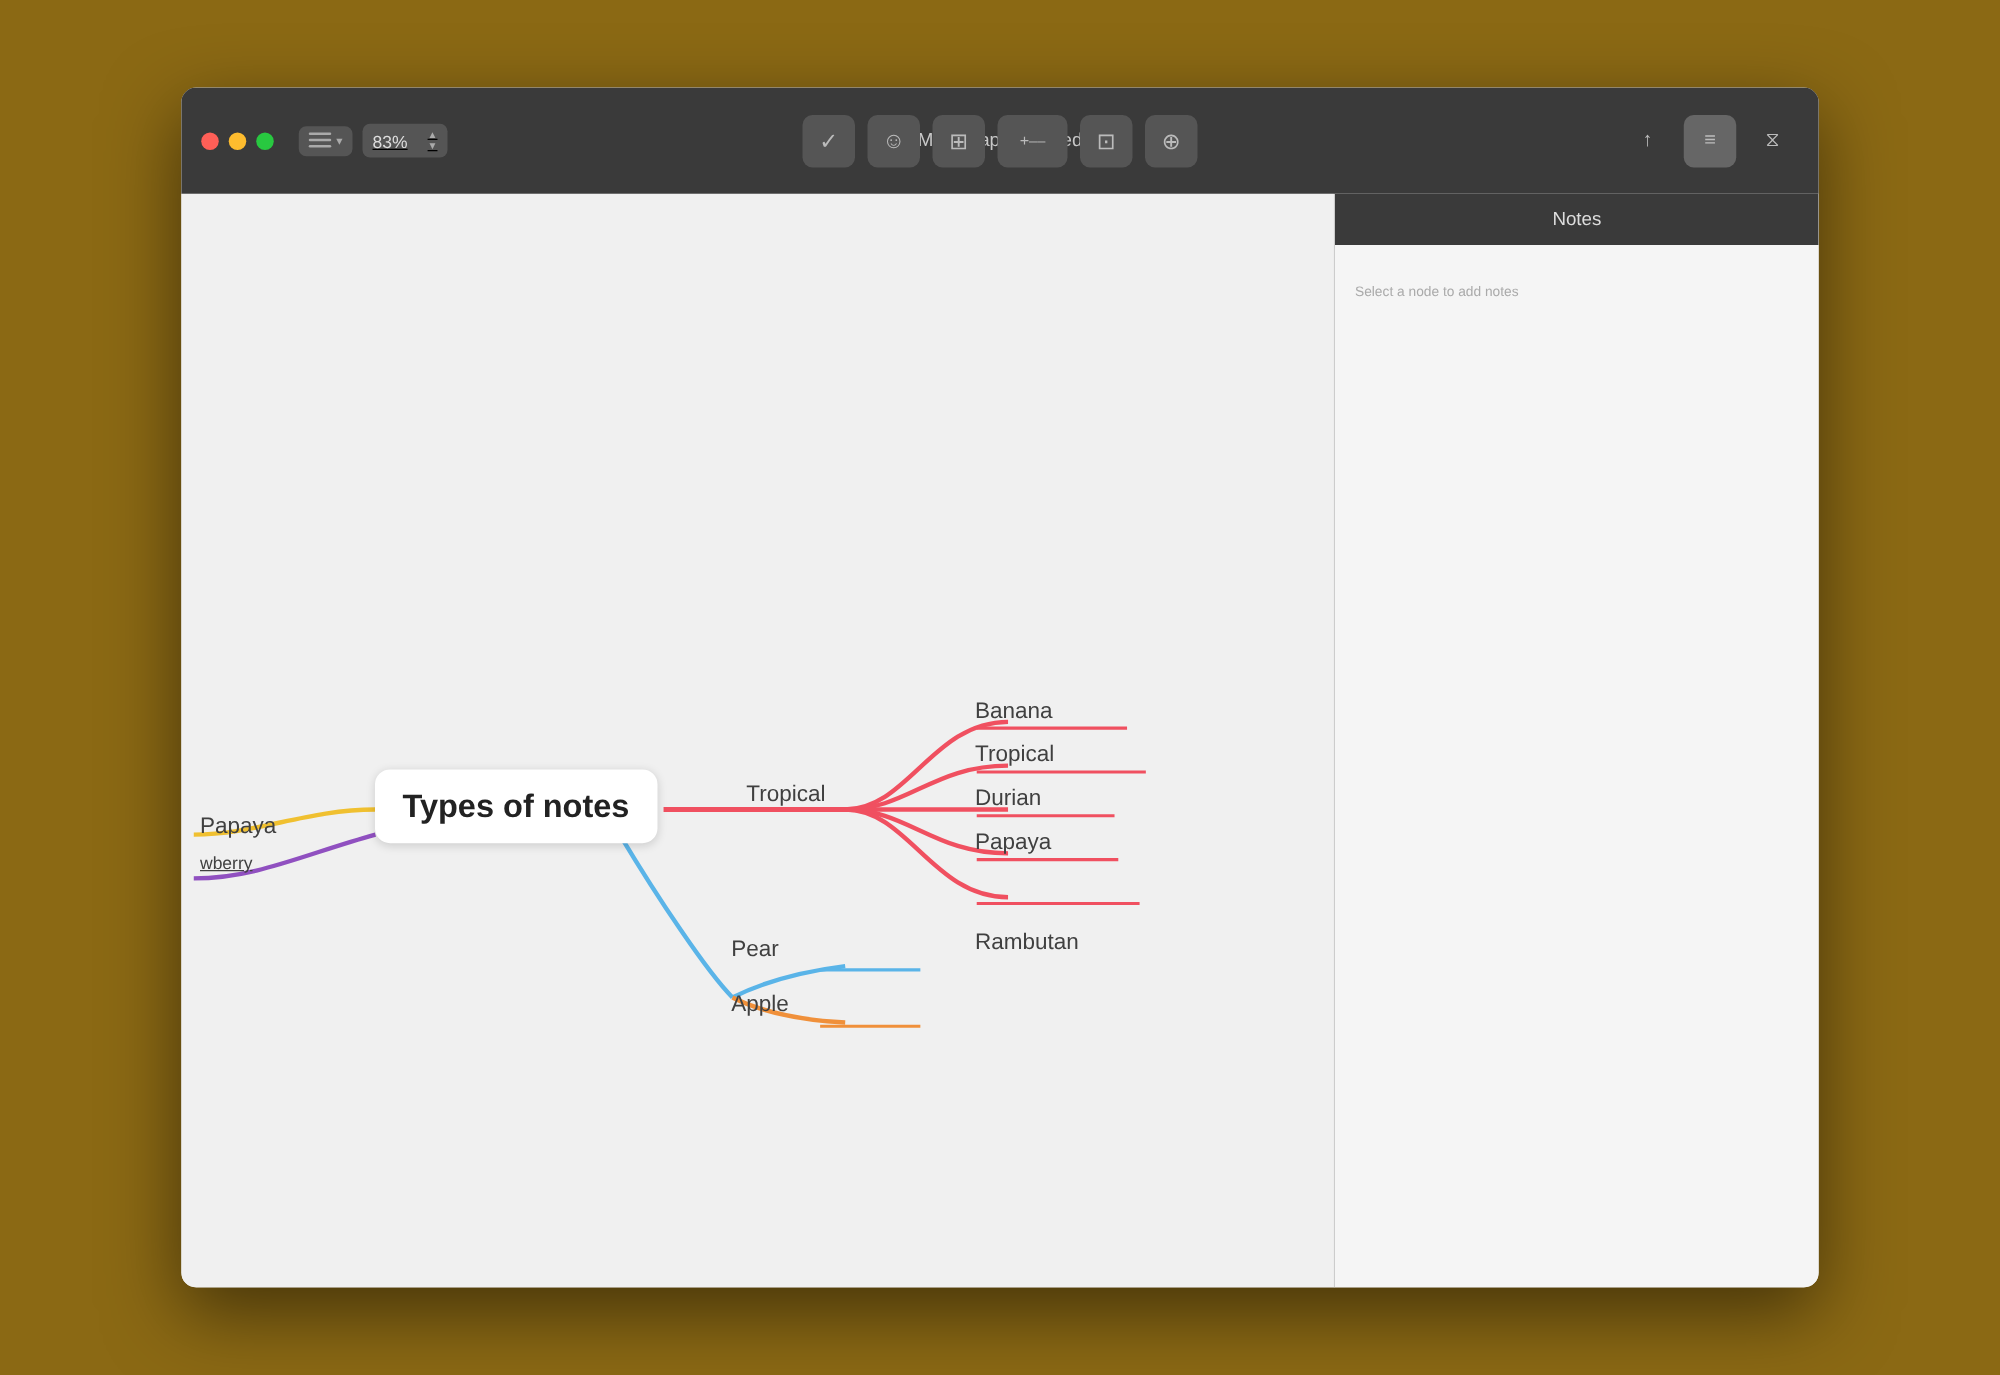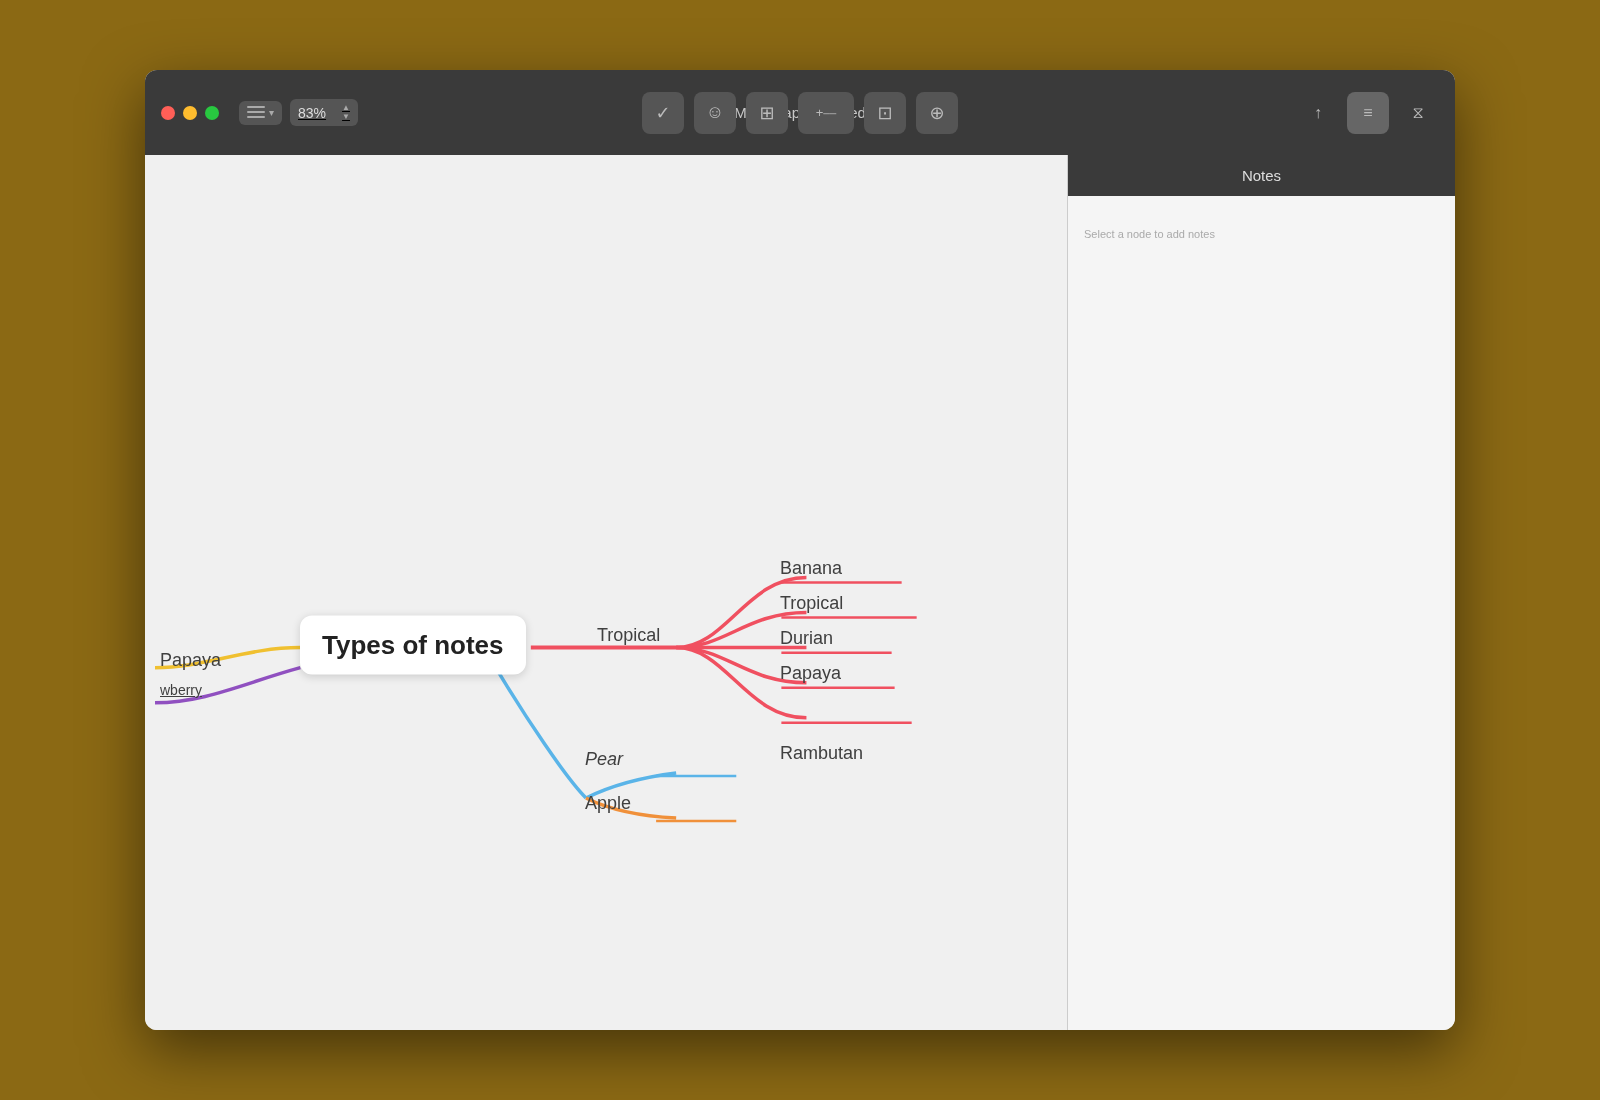--- a/index.html
+++ b/index.html
@@ -347,21 +347,21 @@
       <div class="central-node">Types of notes</div>
 
       <div class="node-label" style="left: 452px; top: 470px;">Tropical</div>
 
       <div class="node-label" style="left: 635px; top: 403px;">Banana</div>
       <div class="node-label" style="left: 635px; top: 438px;">Tropical</div>
       <div class="node-label" style="left: 635px; top: 473px;">Durian</div>
       <div class="node-label" style="left: 635px; top: 508px;">Papaya</div>
       <div class="node-label" style="left: 635px; top: 543px; margin-top: 45px;">Rambutan</div>
 
-      <div class="node-label" style="left: 440px; top: 594px; font-style: italic;">Pear</div>
+      <div class="node-label" style="left: 440px; top: 594px;">Pear</div>
       <div class="node-label" style="left: 440px; top: 638px;">Apple</div>
 
       <div class="node-label" style="left: 15px; top: 495px;">Papaya</div>
       <div class="node-label" style="left: 15px; top: 527px; font-size:14px;text-decoration:underline;">wberry</div>
 
     </div>
 
     <div class="notes-panel">
       <div class="notes-header">Notes</div>
       <div class="notes-body">

